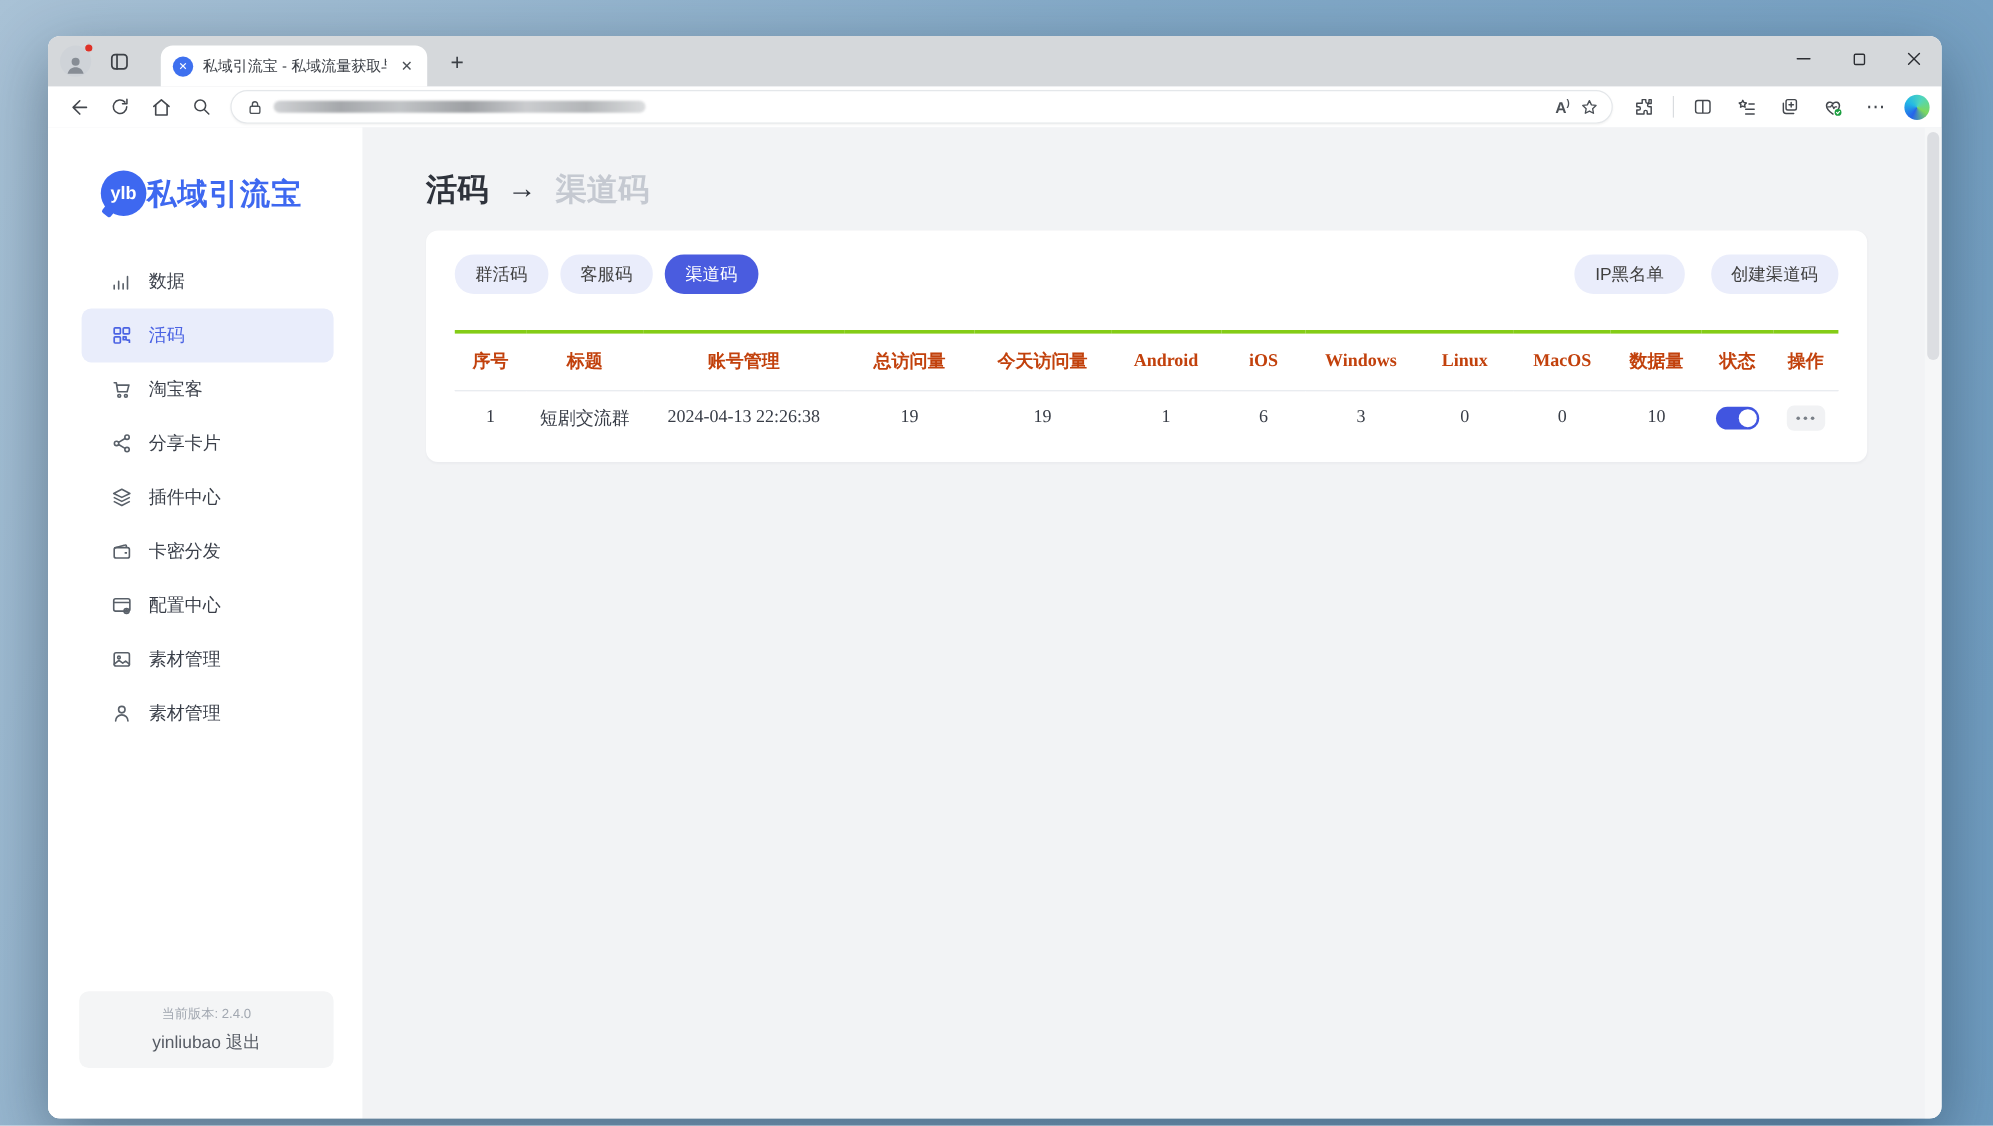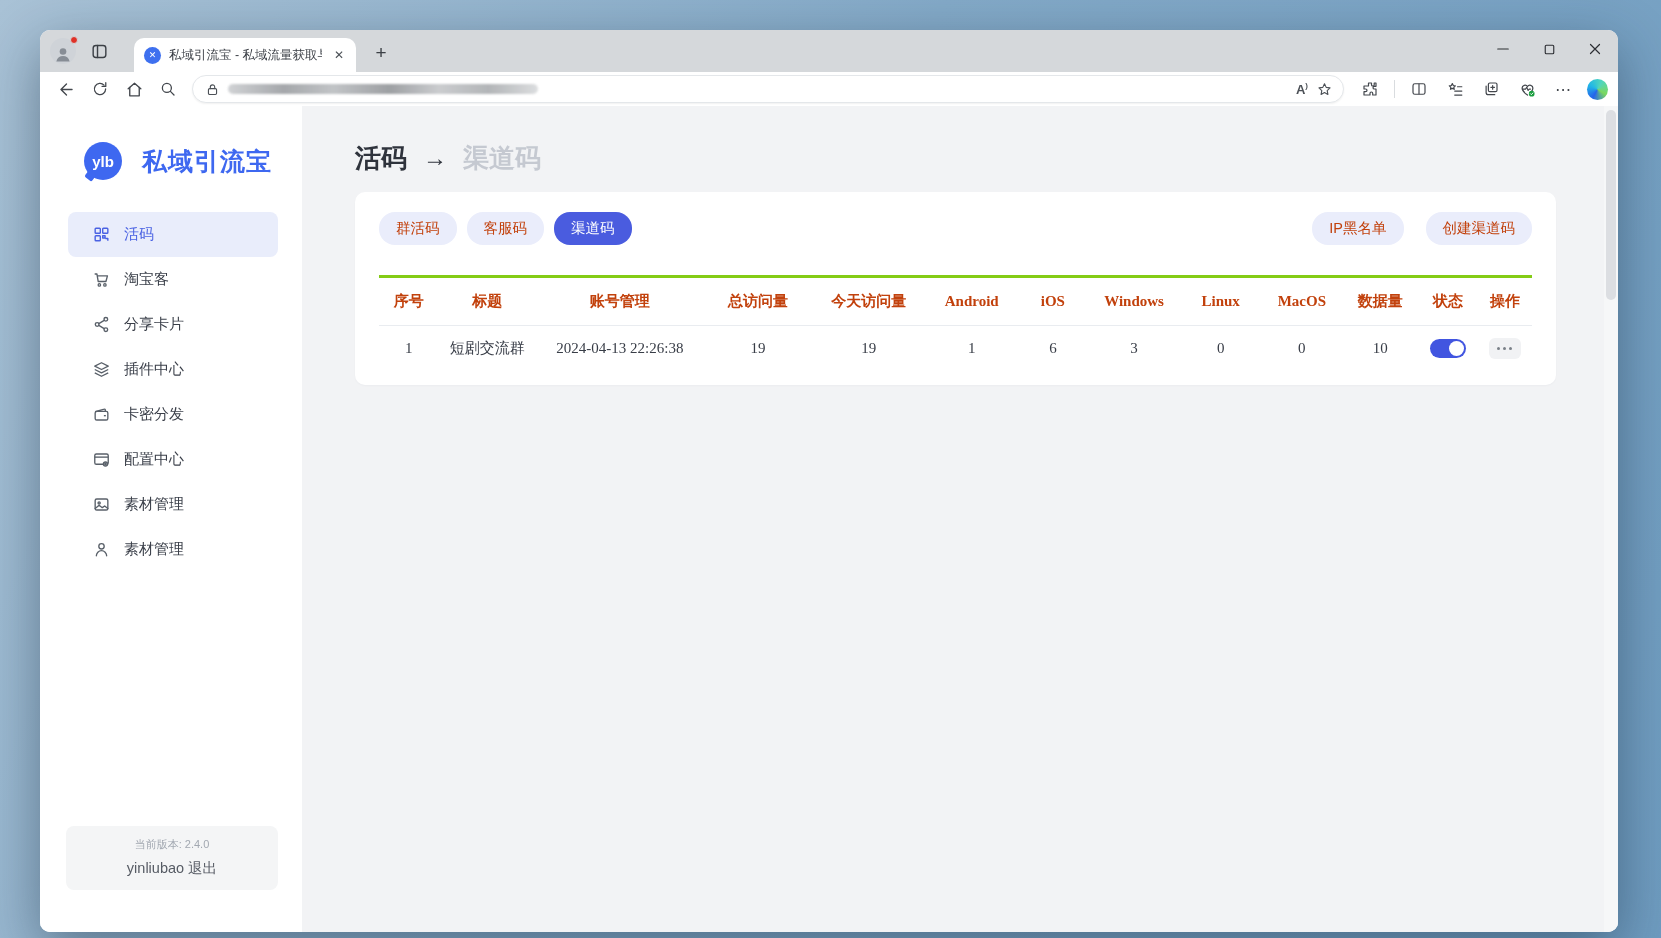--- a/index.html
+++ b/index.html
@@ -44,42 +44,42 @@
   .bar-spacer { flex:1 1 auto; }
   .readaloud { font-size:13px; font-weight:600; color:#4c5157; display:flex; align-items:flex-start; }
   .readaloud sup { font-size:8px; margin-top:-1px; }
   .right-icons { display:flex; align-items:center; gap:4px; }
   .vdiv { width:1px; height:18px; background:#d9dcdf; margin:0 4px; }
   .copilot { width:21px; height:21px; border-radius:50%;
     background:conic-gradient(from 210deg,#2563eb,#22b8e6,#51d6bb,#7bd85e,#2563eb); margin-left:4px; }
   
   .content { flex:1 1 auto; display:flex; background:#f2f3f5; position:relative; overflow:hidden; }
   .sidebar { width:262px; background:#fff; flex:0 0 auto; position:relative; padding-top:36px; }
-  .logo { display:flex; align-items:center; margin-left:44px; gap:20px; }
+  .logo { display:flex; align-items:center; margin-left:44px; gap:0; }
   .logo-bubble { width:38px; height:38px; border-radius:50%; background:#3e68f0; color:#fff; font-weight:bold; font-size:15px; display:flex; align-items:center; justify-content:center; position:relative; }
   .logo-bubble::after { content:""; position:absolute; left:2px; bottom:0px; width:9px; height:9px; background:#3e68f0; border-radius:2px; transform:rotate(38deg); }
   .logo-text { font-size:25px; font-weight:700; color:#3e68f0; letter-spacing:1px; white-space:nowrap; }
   .nav { margin-top:32px; }
   .nav-item { height:45px; display:flex; align-items:center; gap:13px; margin:0 24px 0 28px; padding-left:24px; border-radius:8px; font-size:15px; color:#3a3f49; cursor:pointer; }
   .nav-item .nic { width:19px; height:19px; color:#596069; flex:0 0 auto; display:flex; }
   .nav-item.active { background:#e9edfb; color:#4a62e3; }
   .nav-item.active .nic { color:#4a62e3; }
   .version-box { position:absolute; left:26px; right:24px; bottom:42px; background:#f4f5f6; border-radius:8px; text-align:center; padding:11px 0 12px; }
   .version-line { font-size:11px; color:#a2a8b1; }
   .account-line { font-size:14.5px; color:#565b64; margin-top:7px; }
   
   .main { flex:1 1 auto; padding:34px 62px 0 53px; }
   .breadcrumb { display:flex; align-items:center; font-size:26px; font-weight:600; line-height:36px; }
   .bc-arrow { margin:0 16px; font-size:24px; color:#2f333c; }
   .bc-current { color:#2f333c; }
   .bc-target { color:#c5c9d1; }
   .card { margin-top:16px; background:#fff; border-radius:10px; padding:20px 24px 14px; box-shadow:0 1px 2px rgba(30,40,60,.03); }
   .card-toolbar { display:flex; align-items:center; }
   .pillbtn { height:33px; padding:0 17px; border:none; border-radius:16px; font-size:14.5px; cursor:pointer;
-    background:#eaedfb; color:#c2410c; font-family:inherit; }
+    background:#eaedfb; color:#404040; font-family:inherit; }
   .pillbtn + .pillbtn { margin-left:10px; }
   .pillbtn.active { background:#4a5cdf; color:#fff; }
   .toolbar-right { margin-left:auto; display:flex; gap:12px; }
   table { width:100%; border-collapse:collapse; table-layout:fixed; margin-top:30px;
     font-family:"Liberation Serif","DejaVu Serif",serif; }
   thead th { border-top:3px solid #84cc16; border-bottom:1px solid #e9ecf0; padding:14px 4px;
     font-size:15px; font-weight:700; color:#c2410c; text-align:center; }
   tbody td { padding:12px 4px; font-size:15px; color:#383d47; text-align:center; }
   .toggle { display:inline-block; width:36px; height:19px; border-radius:10px; background:#c9ccd4; position:relative; cursor:pointer; vertical-align:middle; }
   .toggle.on { background:#4155e0; }
@@ -218,20 +218,29 @@
   </div>
 
   <div class="content">
 
     <aside class="sidebar">
       <div class="logo">
         <span class="logo-bubble">ylb</span>
         <span class="logo-text">私域引流宝</span>
       </div>
       <nav class="nav">
+        <div class="nav-item">
+          <span class="nic">
+              <svg class="svgic" viewBox="0 0 24 24" fill="none" stroke="currentColor" stroke-width="1.7" stroke-linecap="round">
+                <path d="M4 20v-4M8.7 20v-8M13.4 20v-5.5M18 20V7"></path>
+                <path d="M4 13l6-5 4 2.5 5-6" opacity=".0"></path>
+              </svg>
+            </span>
+          <span>数据</span>
+        </div>
         <div class="nav-item active">
           <span class="nic">
               <svg class="svgic" viewBox="0 0 24 24" fill="none" stroke="currentColor" stroke-width="1.8" stroke-linejoin="round">
                 <rect x="4" y="4" width="6.5" height="6.5" rx="1"></rect>
                 <rect x="13.5" y="4" width="6.5" height="6.5" rx="1"></rect>
                 <rect x="4" y="13.5" width="6.5" height="6.5" rx="1"></rect>
                 <path d="M13.5 13.5h3v3h-3zM17 17h3v3"></path>
               </svg>
             </span>
           <span>活码</span>

